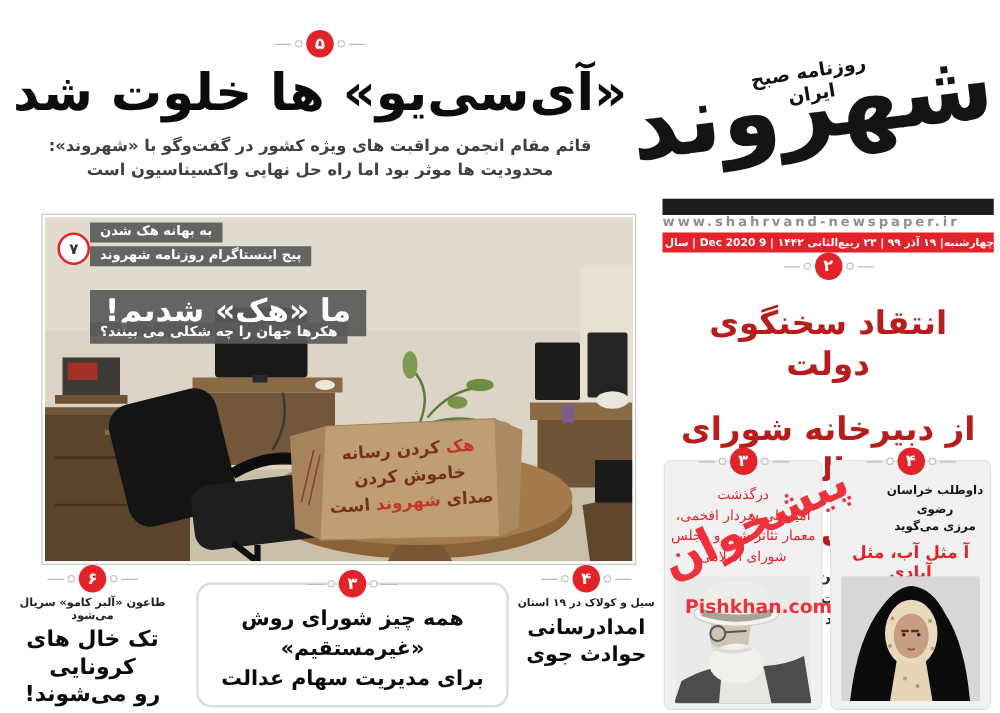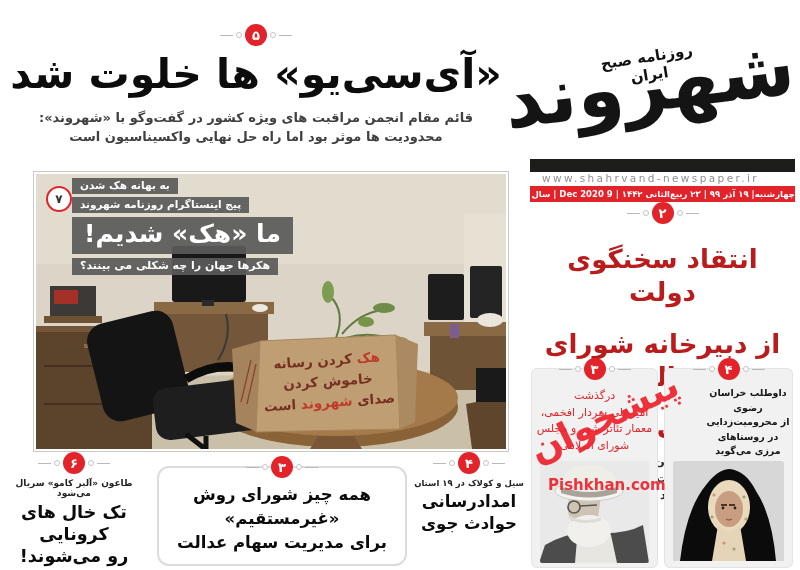--- a/index.html
+++ b/index.html
@@ -27,33 +27,33 @@
   .lead-sub{font-size:13px;font-weight:bold;color:#404040;line-height:19px;}
   
   .photo-fig{position:absolute;left:33px;top:171px;width:470px;height:275px;border:1px solid #c9c9c9;padding:2px;background:#fff;margin:0;}
   .scene{position:relative;width:470px;height:275px;overflow:hidden;background:#d9d2c5;}
   .scene svg{position:absolute;left:0;top:0;}
   .c7{position:absolute;left:10px;top:12px;width:22px;height:22px;border-radius:50%;background:#fff;border:2px solid var(--red);
       color:#333;font-size:12px;font-weight:bold;display:flex;align-items:center;justify-content:center;z-index:4;}
   .pbar{position:absolute;left:36px;background:rgba(90,90,90,.93);color:#fff;font-weight:bold;padding:1px 8px 3px;width:max-content;z-index:3;}
   .pbar.k1{top:4px;font-size:10.5px;}
   .pbar.k2{top:23px;font-size:10.5px;}
-  .pbar.big{top:43px;font-size:25px;padding:2px 12px 6px;}
+  .pbar.big{top:58px;font-size:25px;padding:2px 12px 6px;}
   .pbar.q{top:84px;font-size:11px;}
   .cb-text{position:absolute;left:222px;top:176px;width:140px;text-align:center;transform:rotate(-4deg);
            font-weight:bold;font-size:13.5px;line-height:21px;color:#76301f;z-index:2;}
   .cb-red{color:#c0392a;}
   
   .logo{position:absolute;left:530px;top:34px;width:265px;text-align:center;font-size:76px;font-weight:bold;
         color:#141414;line-height:1.3;transform:rotate(-7deg);letter-spacing:-2px;}
   .tagline{position:absolute;left:588px;top:48px;width:120px;text-align:center;font-size:15px;font-weight:bold;
            color:#111;transform:rotate(-9deg);z-index:2;}
   .blackbar{position:absolute;left:530px;top:159px;width:265px;height:13px;background:var(--bar-black);}
-  .url{position:absolute;left:518px;top:172px;width:265px;text-align:center;direction:ltr;
-       font-size:10.5px;font-weight:normal;letter-spacing:2.4px;color:#8f8f8f;white-space:nowrap;}
+  .url{position:absolute;left:530px;top:172px;width:265px;text-align:left;direction:ltr;
+       font-size:10.5px;font-weight:bold;letter-spacing:2.4px;color:#8f8f8f;white-space:nowrap;}
   .dateline{position:absolute;left:530px;top:186px;width:265px;height:16px;background:var(--red);color:#fff;
             font-size:8.5px;line-height:16px;text-align:center;font-weight:bold;white-space:nowrap;overflow:hidden;}
   
   .gov-sec{position:absolute;left:530px;top:202px;width:265px;text-align:center;}
   .gov-h{font-size:26px;font-weight:900;line-height:33px;color:#b91c1c;margin-top:19px;}
   .gov-sub{margin-top:7px;font-size:11.5px;font-weight:bold;line-height:17px;color:#2e2e2e;}
   
   .sbox{position:absolute;top:368px;height:198px;background:#f1f1f1;border:1px solid #e3e3e3;border-radius:6px;text-align:center;}
   .sbox .orn{position:absolute;top:-11px;left:0;right:0;}
   .obit{left:531px;width:125px;}
@@ -220,21 +220,20 @@
   <section class="sbox vol">
     <div class="orn">
       <span class="l"></span>
         <span class="d"></span>
       <span class="n">۴</span>
       <span class="d"></span>
         <span class="l"></span>
     </div>
     <div class="vol-k">
       <div>داوطلب خراسان رضوی</div>
-      <div>از محرومیت‌زدایی در روستاهای</div>
       <div>مرزی می‌گوید</div>
     </div>
     <div class="vol-t">آ مثل آب، مثل آبادی</div>
     <div class="photo-slot">
       <svg width="112" height="100" viewBox="0 0 112 100">
         <rect width="112" height="100" fill="#d7d7d7"></rect>
         <path d="M8 100 Q14 48 34 24 Q46 8 58 8 Q74 10 84 30 Q100 54 104 100 Z" fill="#0b0b0b"></path>
         <ellipse cx="57" cy="46" rx="21" ry="27" fill="#ead9bd"></ellipse>
         <circle cx="42" cy="34" r="1.6" fill="#c29a72"></circle>
           <circle cx="72" cy="36" r="1.6" fill="#9aa86f"></circle>

